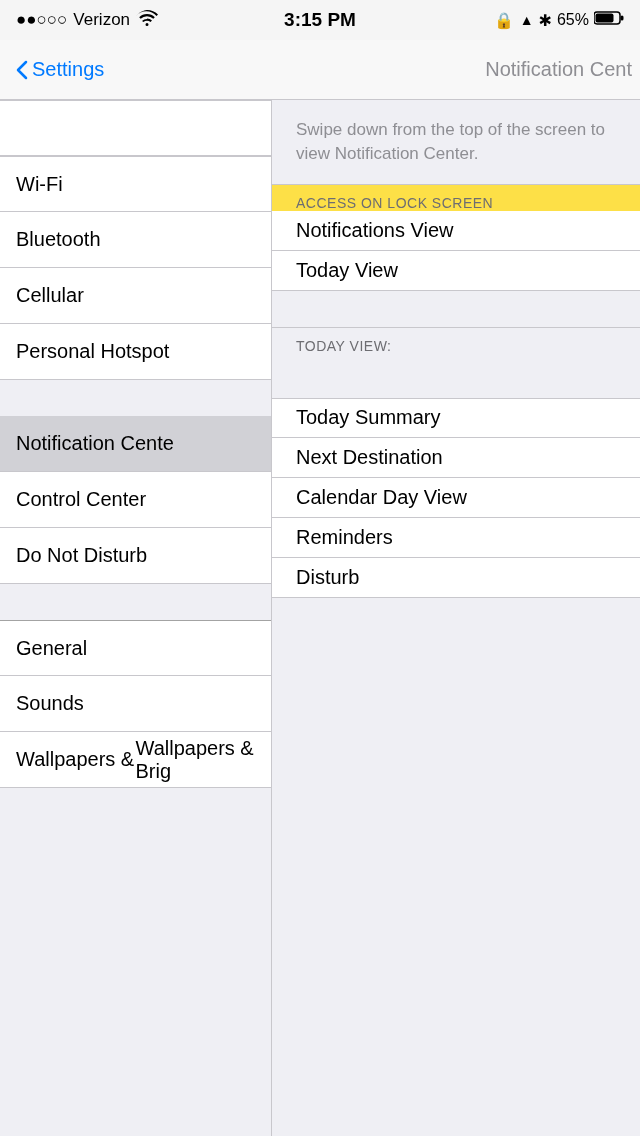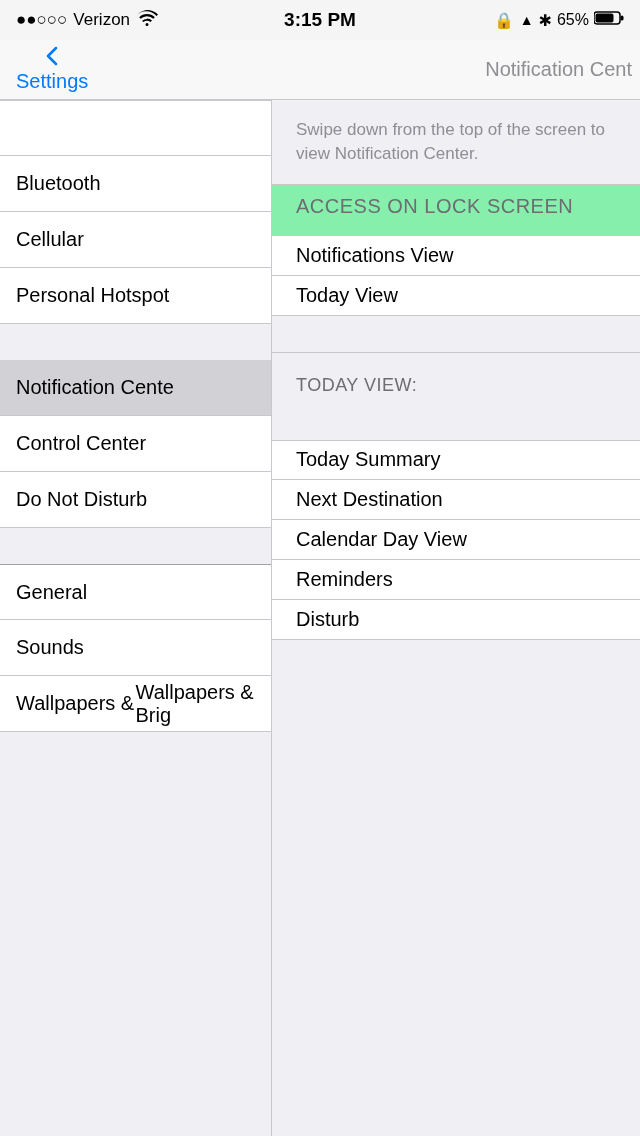--- a/index.html
+++ b/index.html
@@ -60,21 +60,20 @@
       z-index: 100;
     }
     .nav-back {
       display: flex;
       align-items: center;
       color: #007aff;
       font-size: 20px;
       padding: 0 16px;
       cursor: pointer;
       gap: 4px;
-      flex-direction: column;
     }
     .nav-right-title {
       position: absolute;
       right: 0;
       font-size: 20px;
       color: #8e8e93;
       padding-right: 8px;
       overflow: hidden;
       white-space: nowrap;
     }
@@ -128,23 +127,23 @@
     .right-top-info {
       background: #efeff4;
       padding: 18px 16px 18px 24px;
       font-size: 17px;
       color: #8e8e93;
       line-height: 1.4;
       border-bottom: 1px solid #c8c7cc;
     }
 
     .section-header {
-      background: #86efac;
-      padding: 10px 16px 18px 24px;
-      font-size: 20px;
+      background: #fde047;
+      padding: 10px 16px 0 24px;
+      font-size: 14px;
       color: #6d6d72;
       letter-spacing: 0.5px;
       text-transform: uppercase;
       font-weight: 400;
     }
 
     .right-item {
       background: #fff;
       border-bottom: 1px solid #c8c7cc;
       padding: 0 16px 0 24px;
@@ -156,22 +155,22 @@
       cursor: pointer;
     }
 
     .right-section-separator {
       height: 36px;
       background: #efeff4;
     }
 
     .section-header-today {
       background: #efeff4;
-      padding: 22px 16px 8px 24px;
-      font-size: 18px;
+      padding: 10px 16px 8px 24px;
+      font-size: 14px;
       color: #6d6d72;
       letter-spacing: 0.5px;
       text-transform: uppercase;
       font-weight: 400;
       border-top: 1px solid #c8c7cc;
     }
   </style>
 </head>
 <body>
 
@@ -212,20 +211,23 @@
 </div>
 
 <div id="content-area">
 
   <div id="left-sidebar">
 
     <div class="sidebar-item" style="border-top: 1px solid #c8c7cc;">
       <span style="overflow:hidden;white-space:nowrap;"></span>
     </div>
 
+    <div class="sidebar-item" style="border-top: 1px solid #c8c7cc;">
+      <span>Wi-Fi</span>
+    </div>
     <div class="sidebar-item">
       <span>Bluetooth</span>
     </div>
     <div class="sidebar-item">
       <span>Cellular</span>
     </div>
     <div class="sidebar-item">
       <span>Personal Hotspot</span>
     </div>
 

